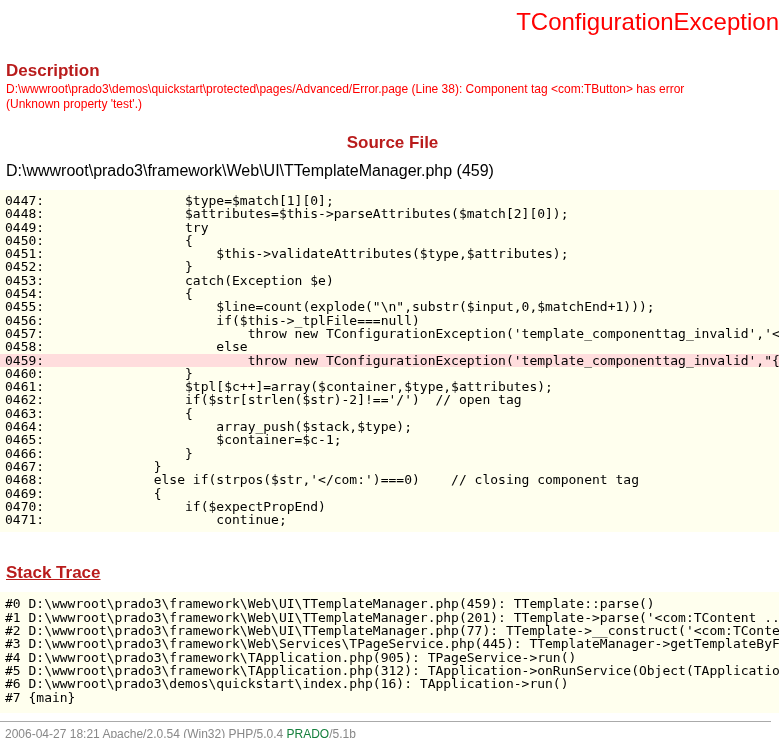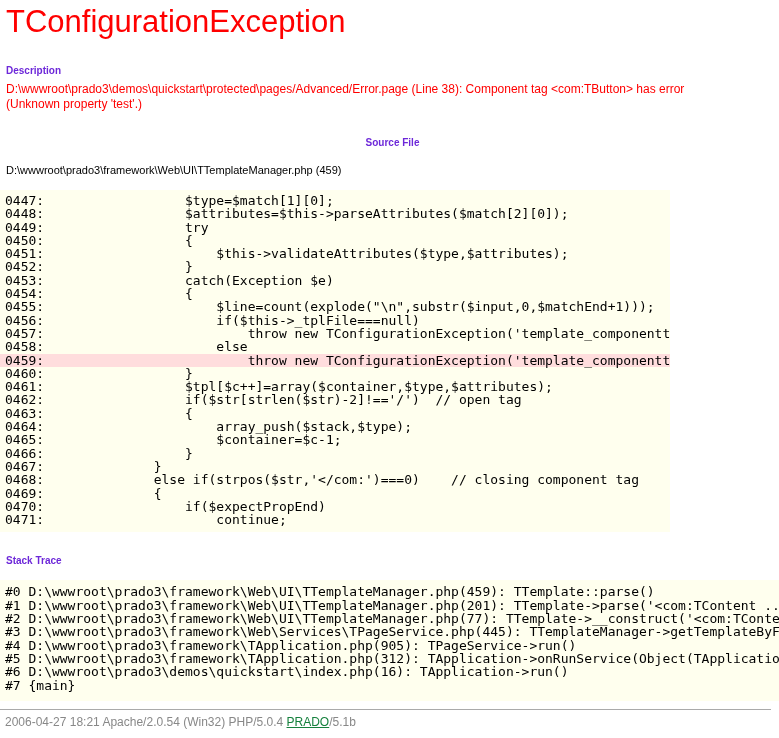--- a/index.html
+++ b/index.html
@@ -6,51 +6,52 @@
   html, body {
     margin: 0; padding: 0;
     width: 779px;
     background: #ffffff;
     overflow-x: hidden;
     font-family: "Liberation Sans", sans-serif;
     color: #000000;
   }
   h1.page-title {
     margin: 9px 0 0 6px;
-    font-size: 31px;
+    font-size: 24px;
     line-height: 26px;
     font-weight: normal;
     color: #ff0000;
+    text-align: right;
   }
   h2.section-heading {
     margin: 0 0 0 6px;
-    font-size: 10px;
+    font-size: 17px;
     line-height: 17px;
     font-weight: bold;
-    color: #6d28d9;
+    color: #b91c1c;
   }
   h2.desc-heading   { margin-top: 27px; }
   h2.source-heading { margin-top: 22px; text-align: center; }
-  h2.stack-heading  { margin-top: 20px; }
+  h2.stack-heading  { margin-top: 32px; text-decoration: underline; }
   p.description-text {
     margin: 3px 0 0 6px;
     max-width: 680px;
     font-size: 12px;
     line-height: 15px;
     color: #ff0000;
   }
   p.source-path {
     margin: 12px 0 0 6px;
-    font-size: 11px;
+    font-size: 16px;
     line-height: 15px;
     color: #000000;
   }
   .code-block {
     margin-top: 12px;
-    width: 670px;
+    width: 779px;
     background: #ffffee;
     padding: 4px 0 6px 0;
     font-family: "DejaVu Sans Mono", monospace;
     font-size: 13px;
     line-height: 13.3px;
     white-space: pre;
     overflow: hidden;
     color: #000000;
   }
   .code-block .mline { padding-left: 5px; white-space: pre; }

